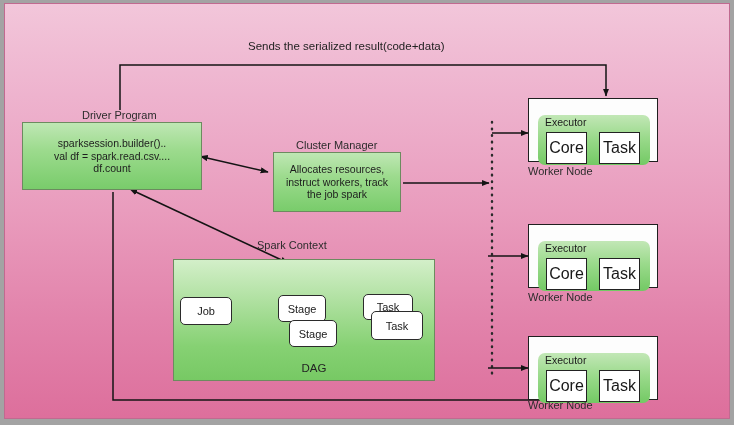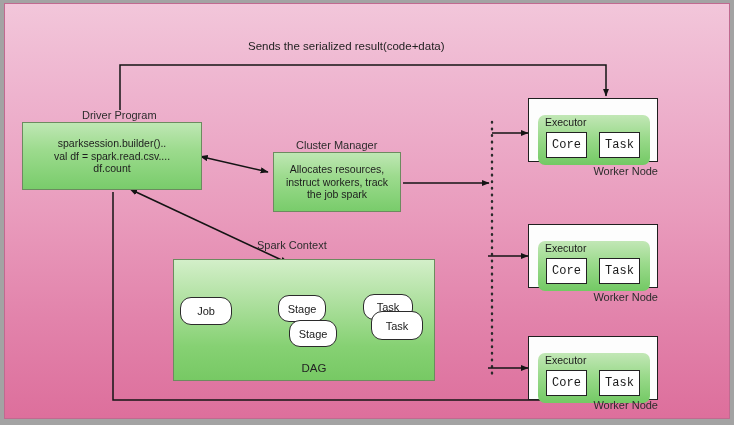--- a/index.html
+++ b/index.html
@@ -89,30 +89,30 @@
     left: 173px;
     top: 362px;
     width: 282px;
     text-align: center;
     font-size: 11.5px;
     color: #232323;
   }
   .caption-wn {
     position: absolute;
     width: 130px;
-    text-align: right;
+    text-align: left;
     font-size: 11px;
     color: #2c2c2c;
   }
   
   .whitebox {
     position: absolute;
     background: #ffffff;
     border: 1.4px solid #2b2b2b;
-    border-radius: 11px;
+    border-radius: 5px;
     display: flex;
     align-items: center;
     justify-content: center;
     font-size: 11px;
     color: #1a1a1a;
     box-sizing: border-box;
   }
   .box-job   { left: 180px; top: 297px; width: 52px; height: 28px; }
   .box-stage1{ left: 278px; top: 295px; width: 48px; height: 27px; }
   .box-stage2{ left: 289px; top: 320px; width: 48px; height: 27px; }
@@ -140,30 +140,29 @@
   .executor-label {
     position: absolute;
     left: 7px;
     top: 1px;
     font-size: 10.5px;
     color: #1c1c1c;
   }
   .cell {
     position: absolute;
     top: 17px;
-    height: 26px;
+    height: 32px;
     background: #ffffff;
     border: 1.3px solid #222222;
     display: flex;
     align-items: center;
     justify-content: center;
-    font-size: 12px;
+    font-size: 16px;
     color: #181818;
     box-sizing: border-box;
-    font-family: Liberation Mono, monospace;
   }
   .cell-core { left: 8px; width: 41px; }
   .cell-task { left: 61px; width: 41px; }
   .top-label {
     position: absolute;
     left: 248px;
     top: 40px;
     font-size: 11.5px;
     color: #232323;
     white-space: nowrap;

